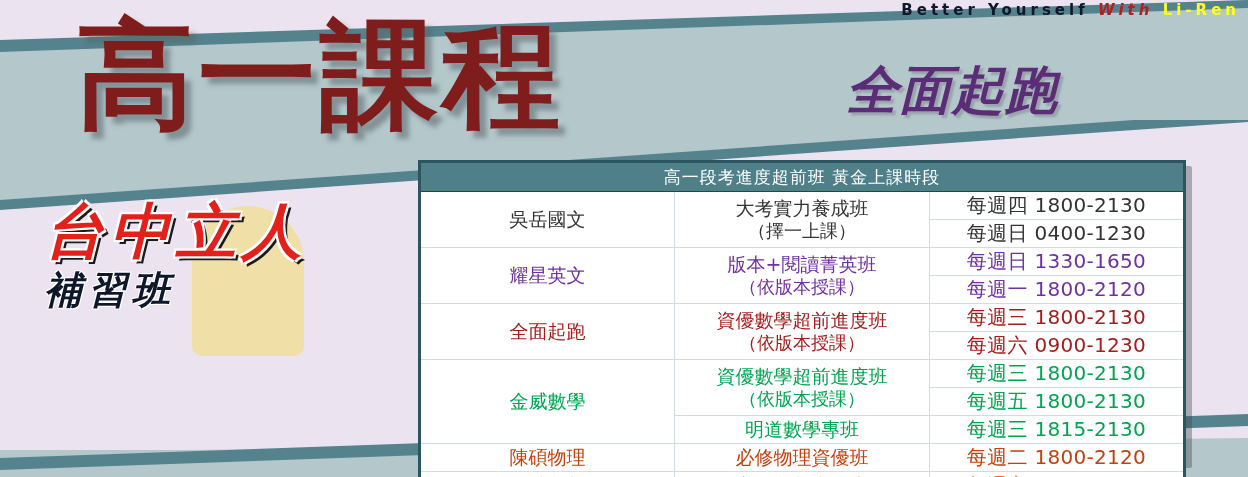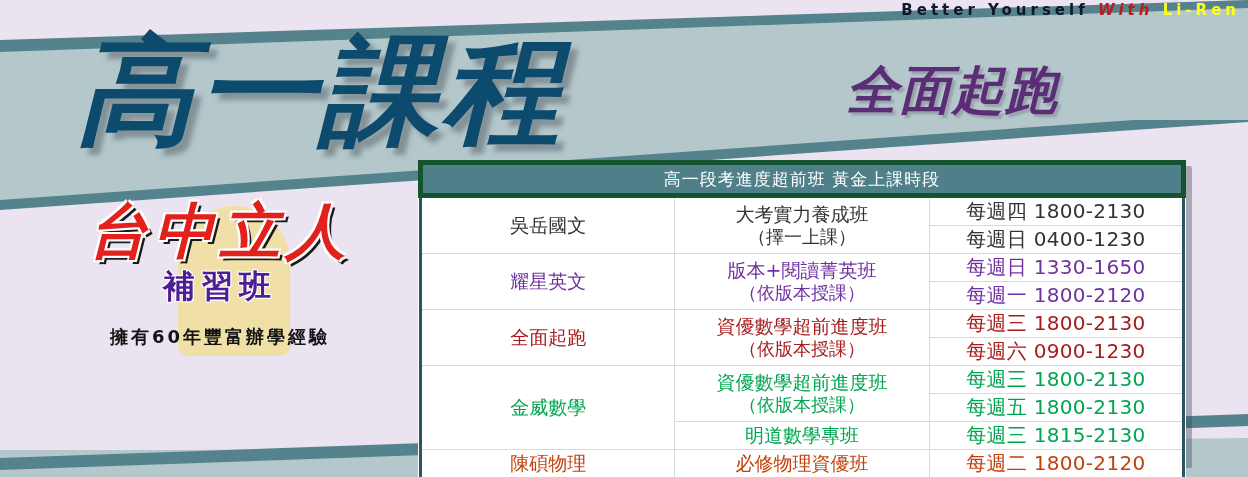--- a/index.html
+++ b/index.html
@@ -43,53 +43,54 @@
     position:absolute;top:1px;left:0;width:1240px;text-align:right;
     font-size:15px;font-weight:bold;letter-spacing:4px;z-index:6;
     white-space:nowrap;
   }
   .tag-red{color:#0f172a;}
   .tag-black{color:#b91c1c;font-style:italic;}
   .tag-yellow{color:#ffff1a;}
 
   
   .headline{
-    position:absolute;top:32px;left:76px;z-index:6;
-    font-family:"DejaVu Serif","Liberation Serif",serif;
-    font-size:118px;line-height:1;font-weight:bold;font-style:italic;
-    color:#0c4a6e;letter-spacing:4px;white-space:nowrap;
+    position:absolute;top:16px;left:76px;z-index:6;
+    font-family:"DejaVu Serif","Liberation Serif",serif;
+    font-size:118px;line-height:1;font-weight:bold;
+    color:#7f1d1d;letter-spacing:4px;white-space:nowrap;
     text-shadow:7px 7px 5px rgba(90,100,105,.55);
   }
   .subhead{
     position:absolute;top:64px;left:846px;z-index:6;
     font-family:"DejaVu Serif","Liberation Serif",serif;
     font-size:52px;line-height:1;font-weight:bold;font-style:italic;
     color:#5c2d77;letter-spacing:1px;white-space:nowrap;
     text-shadow:3px 3px 2px rgba(120,120,130,.45);
   }
 
   
-  .logo-wrap{position:absolute;left:30px;top:200px;width:380px;z-index:6;text-align:center;}
+  .logo-wrap{position:absolute;left:44px;top:200px;width:380px;z-index:6;}
   .logo-sun{
     position:absolute;left:148px;top:6px;width:112px;height:150px;
     background:#f0e0a8;border-radius:56px 56px 10px 10px;z-index:-1;
   }
   .logo-main{
     font-family:"DejaVu Serif","Liberation Serif",serif;
     font-size:60px;font-weight:bold;font-style:italic;color:#e2211c;
     letter-spacing:6px;line-height:1.05;white-space:nowrap;
     text-shadow:
       -2px -2px 0 #fff, 2px -2px 0 #fff, -2px 2px 0 #fff, 2px 2px 0 #fff,
       4px 4px 0 #1a1a1a;
   }
   .logo-sub{
     margin-top:2px;
     font-family:"DejaVu Serif","Liberation Serif",serif;
-    font-size:32px;font-weight:bold;color:#4c1d95;letter-spacing:6px;
+    font-size:38px;font-weight:bold;color:#0f172a;letter-spacing:6px;
     text-shadow:-1px -1px 0 #fff,1px -1px 0 #fff,-1px 1px 0 #fff,1px 1px 0 #fff;
+    font-style:italic;
   }
   .logo-classes{
     margin-top:1px;font-size:12.5px;font-weight:bold;color:#141414;letter-spacing:.5px;
   }
   .logo-exp{
     margin-top:16px;font-size:18px;font-weight:bold;color:#141414;letter-spacing:3px;
   }
   .logo-url{
     margin-top:1px;font-size:18px;font-weight:bold;color:#141414;letter-spacing:1.2px;
   }
@@ -103,21 +104,21 @@
     position:absolute;left:418px;top:160px;width:768px;
     border-collapse:collapse;table-layout:fixed;z-index:5;
     background:#ffffff;border:3px solid #2b5560;
   }
   .sched td,.sched th{
     border:1px solid #cfdde2;padding:0;text-align:center;vertical-align:middle;
     font-family:"DejaVu Sans","Liberation Sans",sans-serif;
   }
   .sched thead th{
     background:#4f8089;color:#ffffff;font-size:17px;font-weight:normal;
-    letter-spacing:1px;height:28px;border:5px solid #14532d;
+    letter-spacing:1px;height:28px;border:1px solid #14532d;
   }
   .c-teacher{width:150px;font-size:19px;}
   .c-course{width:254px;font-size:19px;line-height:1.15;}
   .c-time{font-size:20px;letter-spacing:.3px;}
   .c-course small{font-size:18px;}
 
   .k-black{color:#333333;}
   .k-purple{color:#7030a0;}
   .k-darkred{color:#a61c1c;}
   .k-green{color:#00a550;}
@@ -140,21 +141,20 @@
     <span class="tag-red">Better Yourself </span><span class="tag-black">With </span><span class="tag-yellow">Li-Ren</span>
   </div>
 
   <div class="headline">高一課程</div>
   <div class="subhead">全面起跑</div>
 
   <div class="logo-wrap">
     <div class="logo-sun"></div>
     <div class="logo-main">台中立人</div>
     <div class="logo-sub">補習班</div>
-    <div class="logo-exp">擁有60年豐富辦學經驗</div>
   </div>
 
   <div class="table-shadow"></div>
   <table class="sched">
     <thead>
       <tr>
         <th colspan="3">高一段考進度超前班  黃金上課時段</th>
       </tr>
     </thead>
     <tbody id="sched-body">

